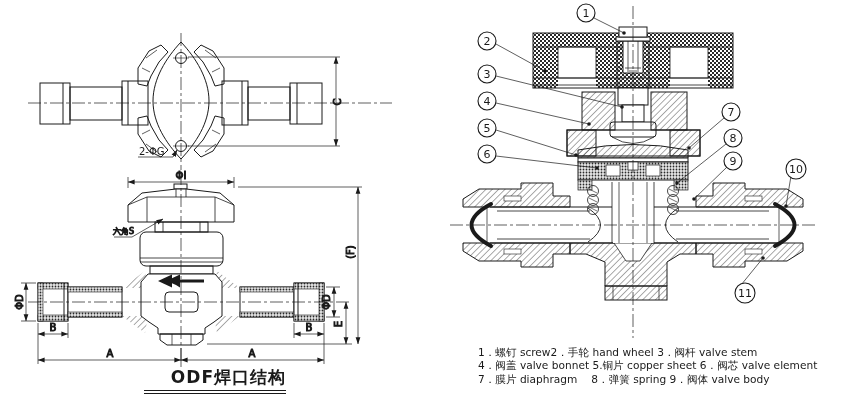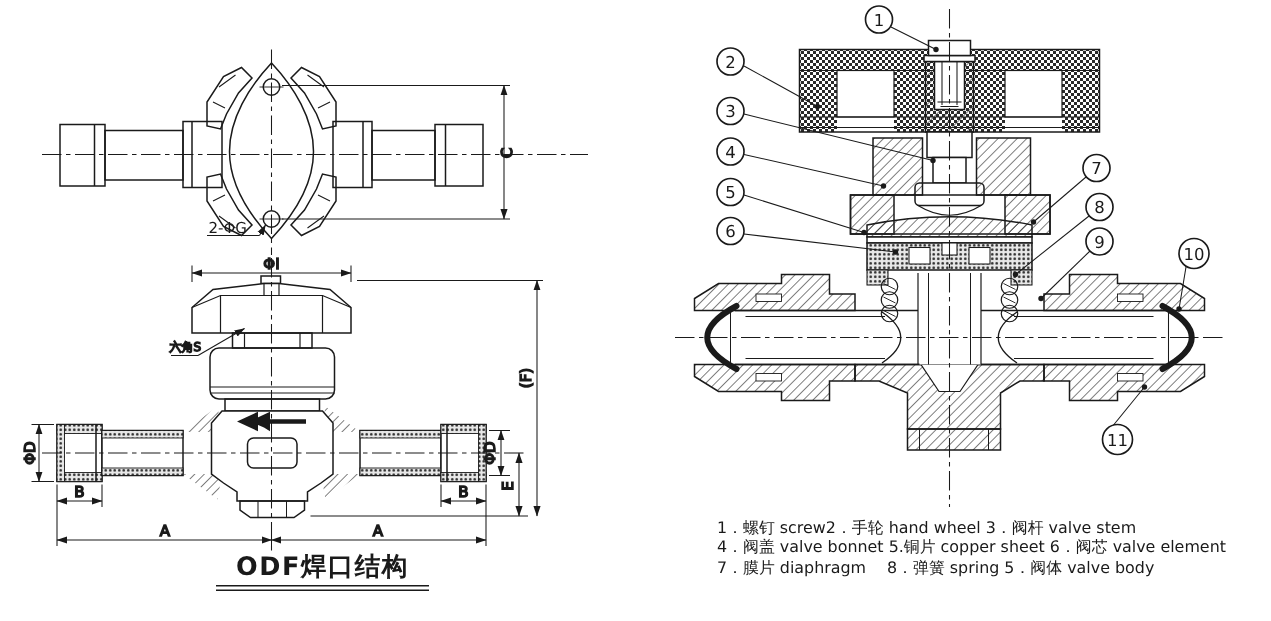--- a/index.html
+++ b/index.html
@@ -2,21 +2,21 @@
 <html><head>
 <meta charset="utf-8">
 <style>
   html,body{margin:0;padding:0;background:#fff;}
   #stage{position:relative;width:847px;height:414px;background:#ffffff;overflow:hidden;
          font-family:"DejaVu Sans","Liberation Sans",sans-serif;color:#1a1a1a;}
   svg{position:absolute;left:0;top:0;}
   svg text{font-family:"DejaVu Sans","Liberation Sans",sans-serif;fill:#1a1a1a;}
   .dim{font-size:10px;}
   .callout{font-size:11px;}
-  #title-block{position:absolute;left:144px;top:366px;width:142px;text-align:center;
+  #title-block{position:absolute;left:144px;top:366px;width:142px;text-align:right;
                font-size:17px;font-weight:bold;letter-spacing:1px;
                border-bottom:4px double #1a1a1a;padding-bottom:1px;}
   #legend{position:absolute;left:478px;top:346px;width:360px;font-size:10.6px;line-height:13.4px;
           white-space:nowrap;}
 </style>
 </head>
 <body>
 
 <div id="stage">
 <svg width="847" height="414" viewBox="0 0 847 414">
@@ -367,15 +367,15 @@
       <text x="745" y="297">11</text>
     </g>
   </g>
 </svg>
 
 <div id="title-block">ODF焊口结构</div>
 
 <div id="legend">
   <div>1．螺钉 screw2．手轮 hand wheel 3．阀杆 valve stem</div>
   <div>4．阀盖 valve bonnet 5.铜片 copper sheet 6．阀芯 valve element</div>
-  <div>7．膜片 diaphragm　 8．弹簧 spring 5．阀体 valve body</div>
+  <div>7．膜片 diaphragm　 8．弹簧 spring 9．阀体 valve body</div>
 </div>
 </div>
 
 </body></html>

